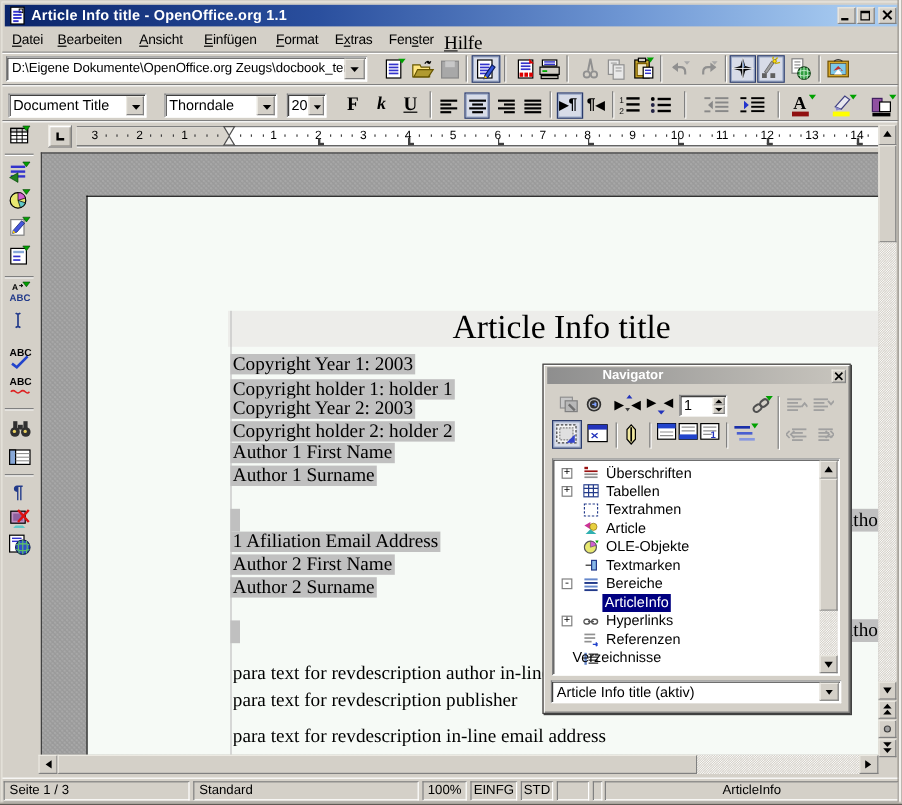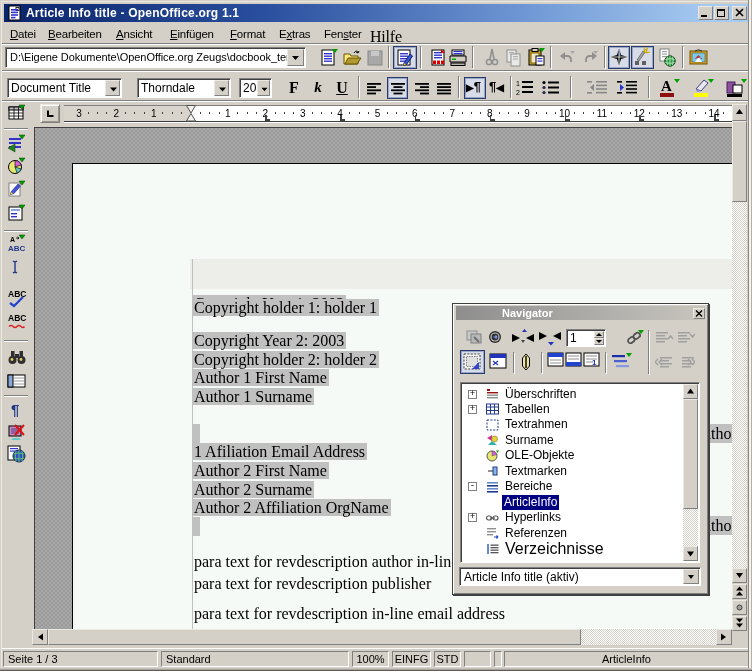--- a/index.html
+++ b/index.html
@@ -467,31 +467,31 @@
     <circle cx="12" cy="12" r="6" fill="#3050c8" stroke="#102050"></circle>
     <path d="M6.5 10 Q12 8 17.5 10 M6.5 14 Q12 16 17.5 14 M12 6 L12 18 M9 6.8 Q7.5 12 9 17.2 M15 6.8 Q16.5 12 15 17.2" stroke="#60c860" stroke-width="0.9" fill="none"></path>
   </svg>
 <div class="abs" style="left:34px;top:127px;width:698px;height:502px;background:#9a9a9a;border-top:1px solid #404040;border-left:1px solid #404040;overflow:hidden;">
     <div style="position:absolute;left:0;top:0;width:100%;height:100%;background-image:radial-gradient(circle at 1px 1px,#a8a8a8 0.9px,transparent 1.1px),radial-gradient(circle at 1px 1px,#a8a8a8 0.9px,transparent 1.1px);background-size:4px 4px,4px 4px;background-position:0 0,2px 2px;"></div>
   </div>
 <div class="abs" style="left:72px;top:163px;width:660px;height:466px;background:#f6faf6;border-left:1px solid #000;border-top:1px solid #000;overflow:hidden;"></div>
 <div class="abs" style="left:0;top:0;width:752px;height:671px;pointer-events:none;" id="page">
 <div class="abs" style="left:190px;top:259px;width:542px;height:30px;background:#ededea;"></div>
 <div class="abs" style="left:192px;top:259px;width:1px;height:370px;background:#c0c0c0;"></div>
+<div class="abs" style="left:194px;top:258px;font-family:'Liberation Serif',serif;font-size:28px;color:#000;width:548px;text-align:center;height:31px;line-height:31px;overflow:visible;">Article Info title</div>
 <div class="docline" style="top:294px;"><span class="hl">Copyright Year 1: 2003</span></div>
-<div class="docline" style="top:298px;"><span class="hl">Copyright holder 1: holder 1</span></div>
+<div class="docline" style="top:315px;"><span class="hl">Copyright holder 1: holder 1</span></div>
 <div class="docline" style="top:331.1px;"><span class="hl">Copyright Year 2: 2003</span></div>
 <div class="docline" style="top:349.7px;"><span class="hl">Copyright holder 2: holder 2</span></div>
 <div class="docline" style="top:368.2px;"><span class="hl">Author 1 First Name</span></div>
 <div class="docline" style="top:386.8px;"><span class="hl">Author 1 Surname</span></div>
 <div class="abs" style="left:192px;top:423.9px;width:8px;height:19px;background:#c0c0c0;"></div>
 <div class="docline" style="top:442.4px;"><span class="hl">1 Afiliation Email Address</span></div>
 <div class="docline" style="top:461px;"><span class="hl">Author 2 First Name</span></div>
 <div class="docline" style="top:479.5px;"><span class="hl">Author 2 Surname</span></div>
-<div class="docline" style="top:498.1px;"><span class="hl">Author 2 Affiliation OrgName</span></div>
 <div class="abs" style="left:192px;top:516.6px;width:8px;height:19px;background:#c0c0c0;"></div>
 <div class="abs" style="left:656px;top:423.9px;width:76px;height:19px;background:#c0c0c0;font-family:'Liberation Serif',serif;font-size:16px;line-height:19px;overflow:hidden;">
       <span style="position:absolute;left:40px;">author 1</span>
     </div>
 <div class="abs" style="left:656px;top:515.6px;width:76px;height:19px;background:#c0c0c0;font-family:'Liberation Serif',serif;font-size:16px;line-height:19px;overflow:hidden;">
       <span style="position:absolute;left:40px;">author 2</span>
     </div>
 <div class="docline" style="top:552px;">para text for revdescription author in-line email address</div>
 <div class="docline" style="top:574px;">para text for revdescription publisher</div>
 <div class="docline" style="top:604px;">para text for revdescription in-line email address</div>
@@ -705,21 +705,21 @@
     </svg>
   </div>
 <div class="abs" style="left:505px;top:417.4px;font-size:12px;height:15px;line-height:15px;">Textrahmen</div>
 <div class="abs" style="left:486px;top:434.35px;">
     <svg width="13" height="12" viewBox="0 0 13 12">
       <path d="M1 4 L6 1 L6 7 Z" fill="#cc3399"></path>
       <circle cx="8.5" cy="5" r="3" fill="#e8d040" stroke="#806000" stroke-width="0.5"></circle>
       <path d="M2 11 L6 7 L11 11 Z" fill="#30b0b0"></path>
     </svg>
   </div>
-<div class="abs" style="left:505px;top:432.85px;font-size:12px;height:15px;line-height:15px;">Surname</div>
+<div class="abs" style="left:505px;top:432.85px;font-size:12px;height:15px;line-height:15px;">Article</div>
 <div class="abs" style="left:486px;top:449.8px;">
     <svg width="13" height="12" viewBox="0 0 13 12">
       <circle cx="6" cy="6" r="5" fill="#e8e870" stroke="#555"></circle>
       <path d="M6 6 L6 1 A5 5 0 0 1 10.8 4.5 Z" fill="#d060d0" stroke="#555" stroke-width="0.5"></path>
       <path d="M10 0.5 L13 0.5 L11.5 3 Z" fill="#00a000"></path>
     </svg>
   </div>
 <div class="abs" style="left:505px;top:448.3px;font-size:12px;height:15px;line-height:15px;">OLE-Objekte</div>
 <div class="abs" style="left:486px;top:465.25px;">
     <svg width="13" height="12" viewBox="0 0 13 12">
@@ -759,21 +759,21 @@
 <div class="abs" style="left:505px;top:525.55px;font-size:12px;height:15px;line-height:15px;">Referenzen</div>
 <div class="abs" style="left:486px;top:542.5px;">
     <svg width="13" height="12" viewBox="0 0 13 12">
       <rect x="1" y="1" width="2" height="10" fill="#6688cc"></rect>
       <rect x="4.5" y="1.5" width="8" height="1.3" fill="#555"></rect>
       <rect x="4.5" y="4" width="8" height="1.3" fill="#555"></rect>
       <rect x="4.5" y="6.5" width="8" height="1.3" fill="#555"></rect>
       <rect x="4.5" y="9" width="8" height="1.3" fill="#555"></rect>
     </svg>
   </div>
-<div class="abs" style="left:505px;top:541px;font-size:16px;height:15px;line-height:15px;">Verzeichnisse</div>
+<div class="abs" style="left:477px;top:541px;font-size:12px;height:15px;line-height:15px;">Verzeichnisse</div>
 <div class="abs raised2 btnface" style="left:683px;top:384px;width:15px;height:15px;">
     <svg width="13" height="13" viewBox="0 0 13 13">
       <path d="M6.5 3.5 L10 8.5 L3 8.5 Z" fill="#000"></path>
     </svg>
   </div>
 <div class="abs raised2 btnface" style="left:683px;top:399px;width:15px;height:110px;"></div>
 <div class="abs dither" style="left:683px;top:509px;width:15px;height:37px;"></div>
 <div class="abs raised2 btnface" style="left:683px;top:546px;width:15px;height:15px;">
     <svg width="13" height="13" viewBox="0 0 13 13">
       <path d="M6.5 9.5 L10 4.5 L3 4.5 Z" fill="#000"></path>

